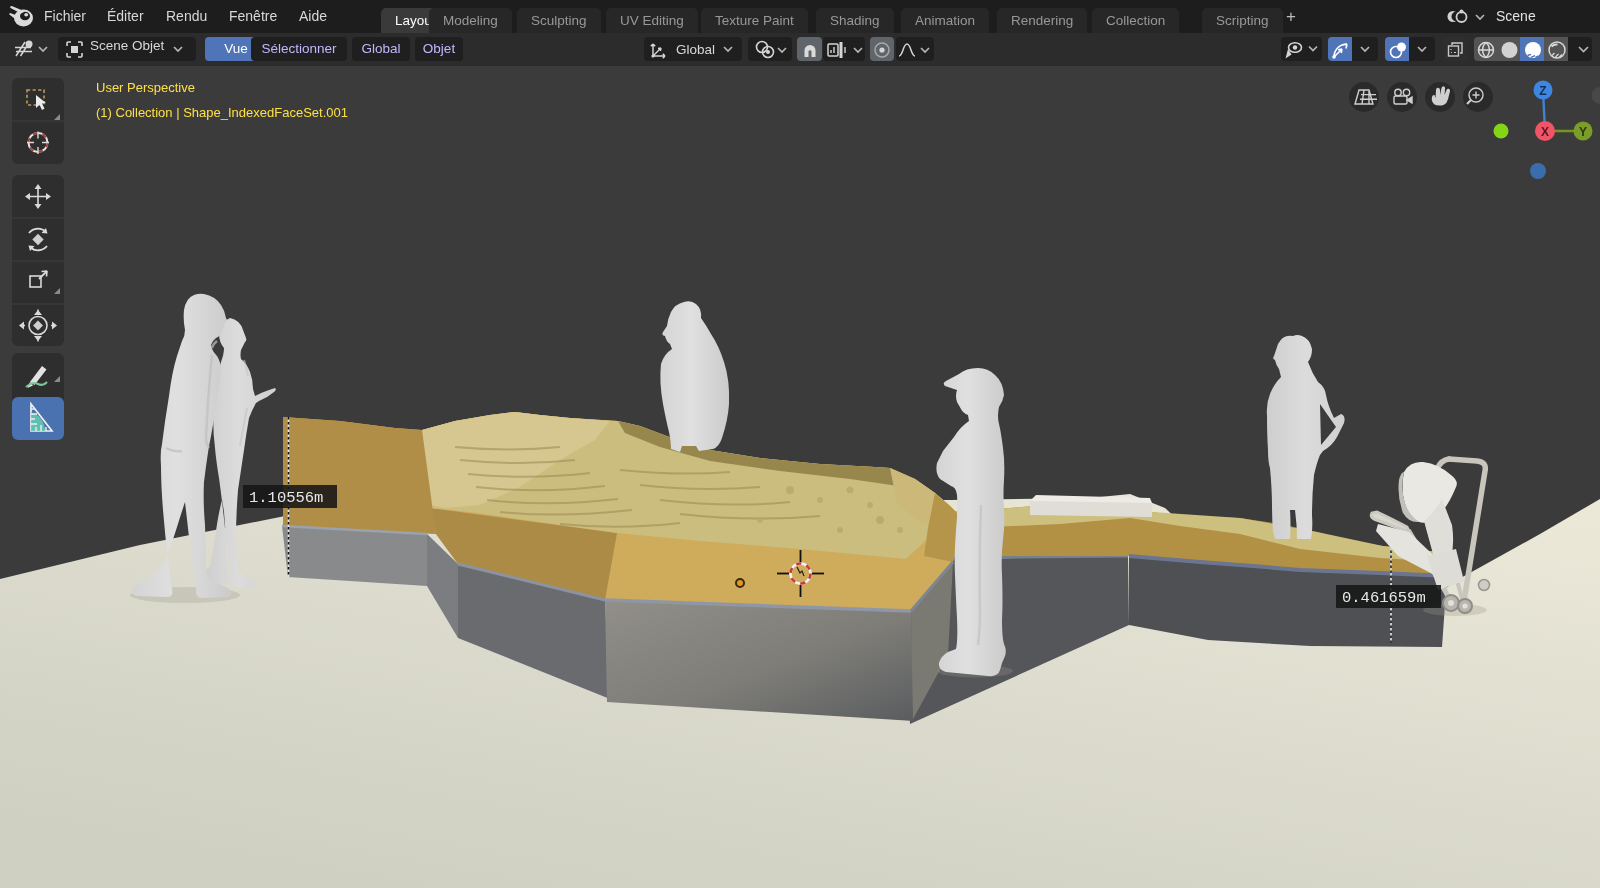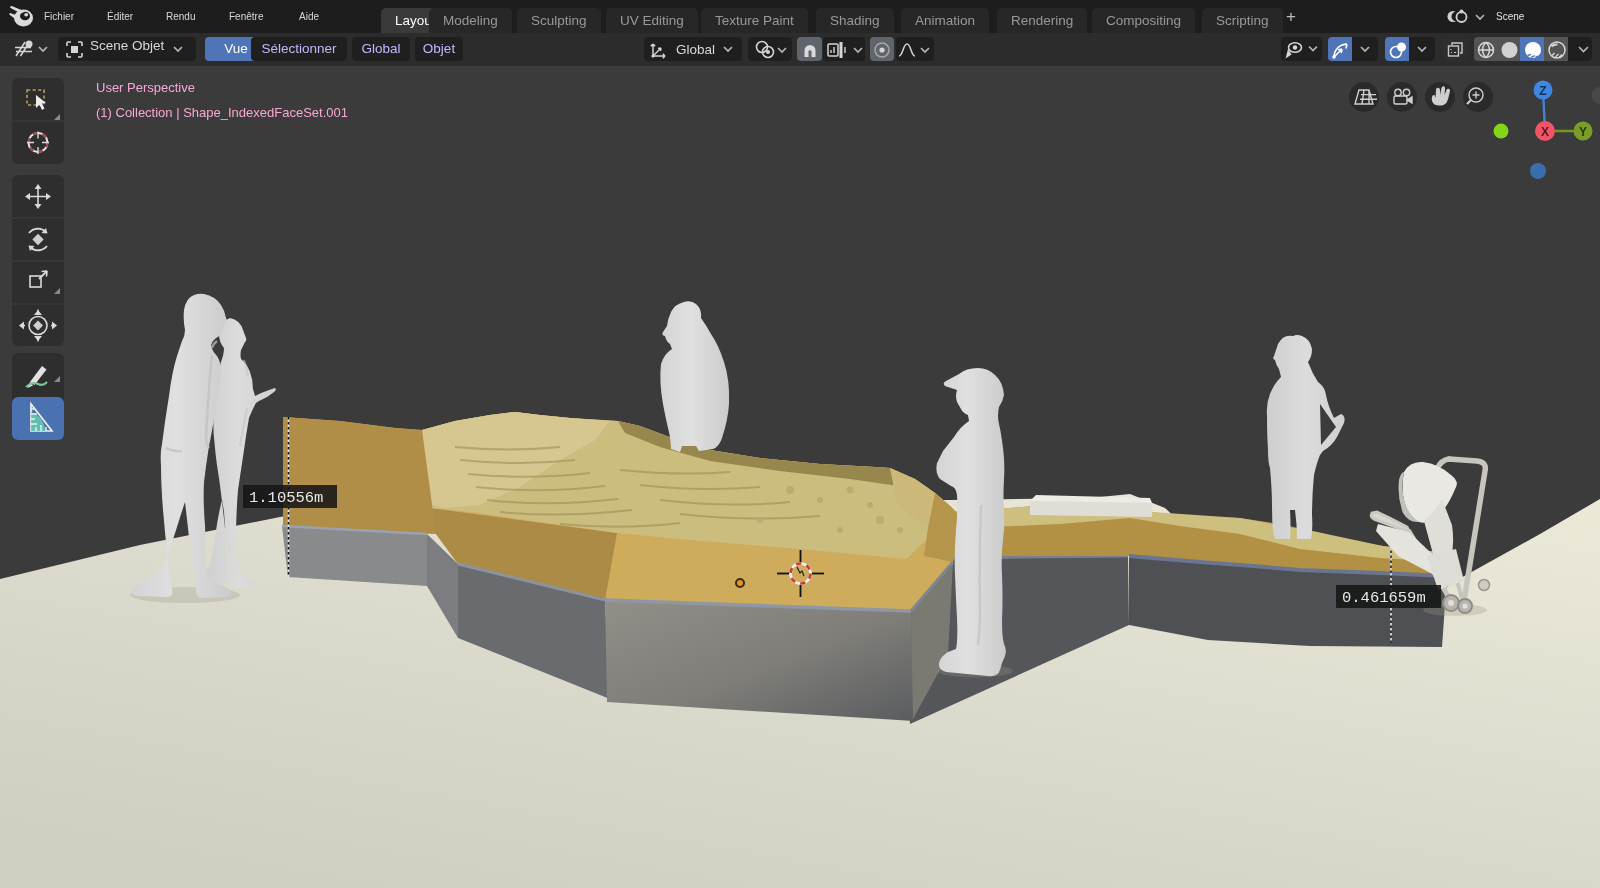--- a/index.html
+++ b/index.html
@@ -1,25 +1,25 @@
 <!DOCTYPE html>
 <html><head>
 <meta charset="utf-8">
 <style>
 html,body{margin:0;padding:0;width:1600px;height:888px;overflow:hidden;background:#3b3b3b;font-family:"Liberation Sans",sans-serif;}
 #scene{position:absolute;left:0;top:0;z-index:1;}
 #topbar{position:absolute;left:0;top:0;width:1600px;height:33px;background:#1d1d1d;z-index:10;}
 #bar2{position:absolute;left:0;top:33px;width:1600px;height:33px;background:#2c2c2c;z-index:10;}
-.menu{position:absolute;top:0;height:33px;line-height:33px;color:#d8d8d8;font-size:10px;}
+.menu{position:absolute;top:0;height:33px;line-height:33px;color:#d8d8d8;font-size:14px;}
 .tab{position:absolute;top:8px;height:25px;line-height:25px;font-size:13.5px;border-radius:5px 5px 0 0;padding:0 14px;}
 .tabA{background:#3a3a3a;color:#fdfdfd;margin-left:23px;}
 .tabI{background:#272727;color:#989898;}
 .b2{position:absolute;top:4px;height:24px;line-height:24px;background:#1f1f1f;border-radius:4px;color:#c4b5fd;font-size:13.5px;text-align:center;}
 .blue{background:#4f74b8 !important;color:#fff !important;}
-.vptxt{position:absolute;color:#f9a8d4;font-size:13px;z-index:5;}
+.vptxt{position:absolute;color:#fde047;font-size:13px;z-index:5;}
 </style>
 </head>
 <body>
 <div id="topbar">
 <svg style="position:absolute;left:9px;top:5px" width="26" height="23" viewBox="0 0 26 23">
 <ellipse cx="14.5" cy="13" rx="9.5" ry="8.5" fill="#dadada"></ellipse>
 <ellipse cx="16" cy="11" rx="5" ry="4.3" fill="#1d1d1d"></ellipse>
 <ellipse cx="17.2" cy="9.8" rx="2" ry="1.7" fill="#dadada"></ellipse>
 <path d="M12,8.5 L2,3.2 Q0.2,2.2 1.6,1.2 Q2.6,0.6 4,1.4 L16,6.5 Z" fill="#dadada"></path>
 <path d="M5.5,13.5 L1,10 Q-0.5,8.8 1,8 L8,10.5 Z" fill="#dadada"></path>
@@ -30,21 +30,21 @@
 <div class="menu" style="left:229px">Fenêtre</div>
 <div class="menu" style="left:299px">Aide</div>
 <div class="tab tabA" style="left:358px">Layout</div>
 <div class="tab tabI" style="left:429px">Modeling</div>
 <div class="tab tabI" style="left:517px">Sculpting</div>
 <div class="tab tabI" style="left:606px">UV Editing</div>
 <div class="tab tabI" style="left:701px">Texture Paint</div>
 <div class="tab tabI" style="left:816px">Shading</div>
 <div class="tab tabI" style="left:901px">Animation</div>
 <div class="tab tabI" style="left:997px">Rendering</div>
-<div class="tab tabI" style="left:1092px">Compositing</div>
+<div class="tab tabI" style="left:1092px">Collection</div>
 <div class="tab tabI" style="left:1202px">Scripting</div>
 <div class="menu" style="left:1286px;color:#bdbdbd;font-size:17px">+</div>
 <svg style="position:absolute;left:1445px;top:7px" width="42" height="19" viewBox="0 0 42 19">
 <circle cx="8" cy="9.5" r="5.5" fill="#cfcfcf"></circle>
 <circle cx="11.5" cy="9.5" r="5" fill="#1d1d1d"></circle>
 <circle cx="16.5" cy="10" r="5" fill="none" stroke="#cfcfcf" stroke-width="1.8"></circle>
 <circle cx="16.5" cy="4.6" r="2" fill="#cfcfcf"></circle>
 <path d="M31,8 l4,4 l4,-4" stroke="#b5b5b5" stroke-width="1.6" fill="none"></path>
     </svg>
 <div class="menu" style="left:1496px;color:#e2e2e2">Scene</div>

